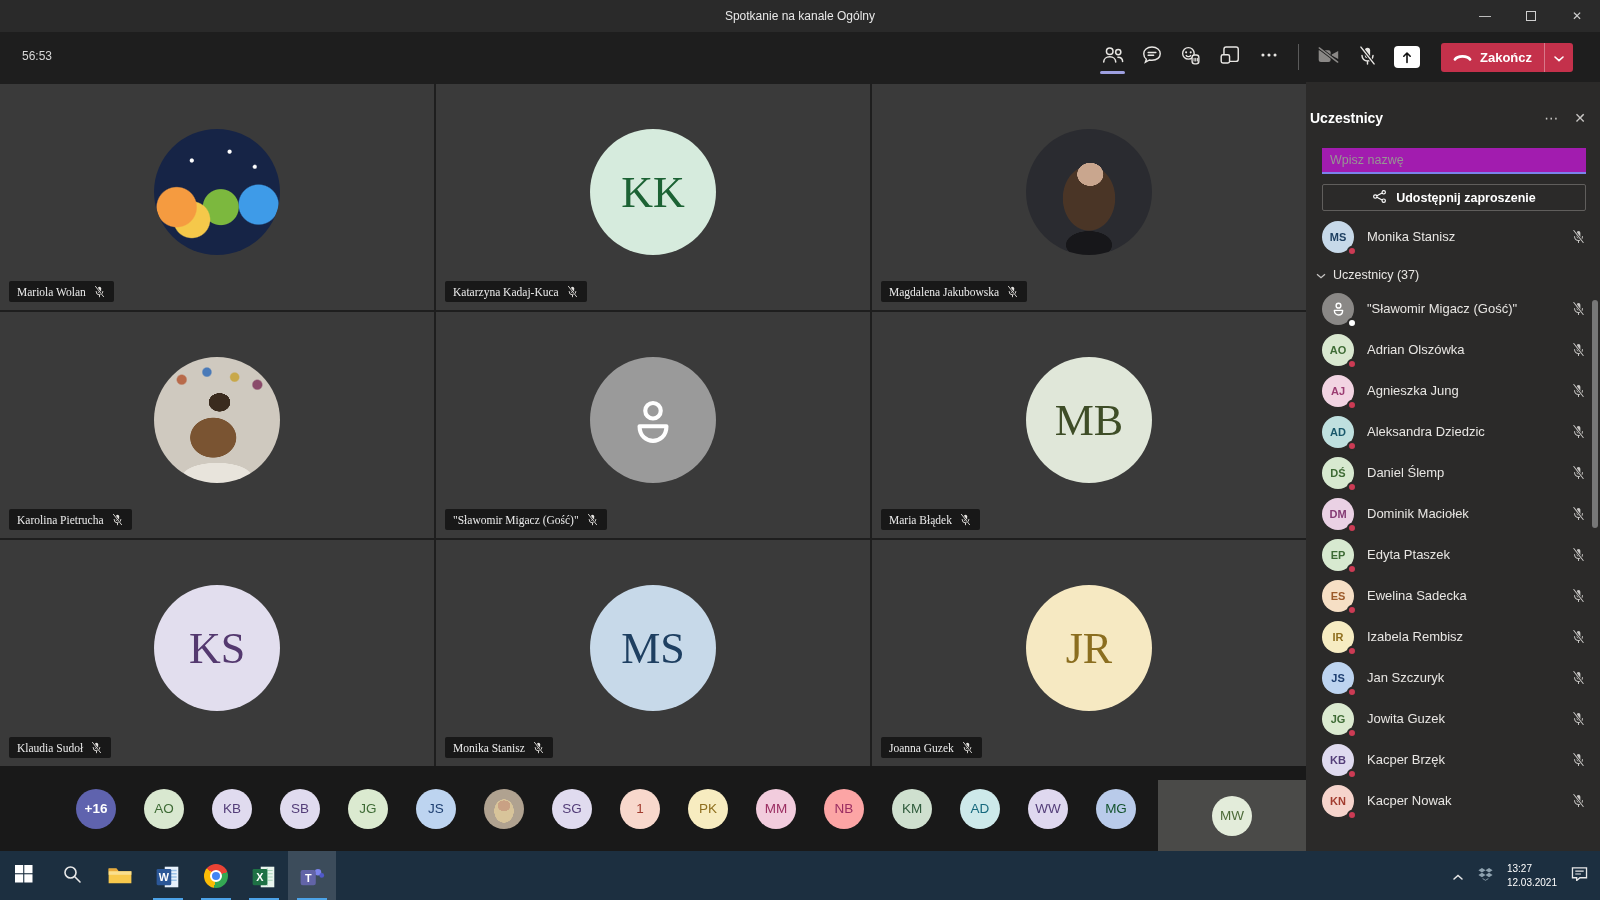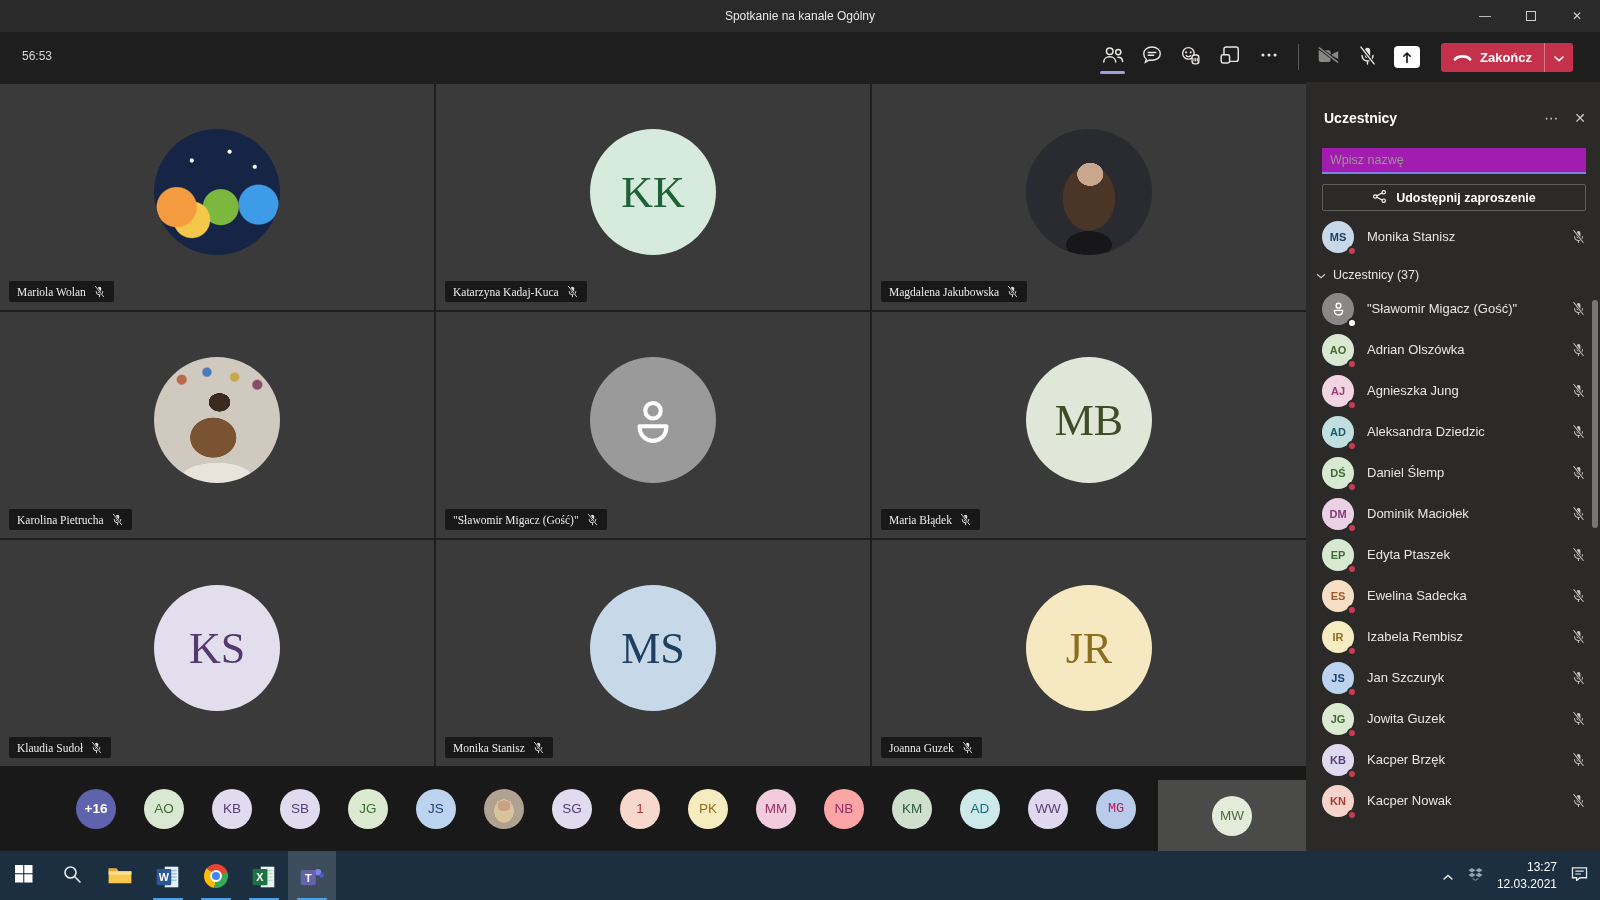--- a/index.html
+++ b/index.html
@@ -77,21 +77,21 @@
   
   .strip { position:absolute; top:766px; left:0; width:1306px; height:85px; background:#191919;
            display:flex; align-items:center; gap:28px; padding-left:76px; }
   .chip { width:40px; height:40px; min-width:40px; border-radius:50%; display:flex; align-items:center;
           justify-content:center; font-size:13.5px; }
   .self-tile { position:absolute; top:780px; left:1158px; width:148px; height:71px; background:#4A4A48;
                display:flex; align-items:center; justify-content:center; }
 
   
   .panel { position:absolute; top:82px; left:1306px; width:294px; height:769px; background:#2B2A29; }
-  .panel-title-row { position:absolute; top:28px; left:18px; right:14px; display:flex; align-items:center; }
+  .panel-title-row { position:absolute; top:28px; left:4px; right:14px; display:flex; align-items:center; }
   .panel-title { color:#FFFFFF; font-size:14px; font-weight:bold; }
   .panel-actions { margin-left:auto; display:flex; gap:16px; color:#C8C6C4; font-size:14px; align-items:center; }
   .panel-search { position:absolute; top:66px; left:16px; right:14px; }
   .panel-search input { width:100%; height:26px; background:#a21caf; border:none;
       border-bottom:2px solid #7B83EB; color:#E8E6E3; font-size:12.5px; padding:0 8px;
       font-family:"Liberation Sans", sans-serif; }
   .panel-search input::placeholder { color:#979593; }
   .invite-btn { position:absolute; top:102px; left:16px; right:14px; height:27px;
       border:1px solid #605E5C; border-radius:2px; background:transparent; color:#FFFFFF;
       font-size:12.5px; font-weight:bold; display:flex; align-items:center; justify-content:center; gap:9px; }
@@ -116,21 +116,21 @@
       display:flex; align-items:stretch; }
   .tb-app { width:48px; display:flex; align-items:center; justify-content:center; position:relative; }
   .tb-app.running::after { content:""; position:absolute; bottom:0; left:9px; width:30px; height:2px;
       background:#4CA3E8; }
   .tb-app.focused { background:rgba(255,255,255,.14); }
   .chrome-ball { width:24px; height:24px; border-radius:50%; position:relative;
       background:conic-gradient(from -50deg, #EA4335 0 120deg, #34A853 120deg 240deg, #FBBC05 240deg 360deg); }
   .chrome-ball::after { content:""; position:absolute; inset:6px; border-radius:50%;
       background:#4285F4; border:2px solid #fff; }
   .tray { margin-left:auto; display:flex; align-items:center; gap:14px; padding-right:12px; color:#E8E8E8; }
-  .clock { text-align:right; font-size:12px; line-height:1.35; color:#FFFFFF; }
+  .clock { font-size:10px; line-height:1.35; color:#FFFFFF; }
   .office-icon { position:relative; width:26px; height:24px; }
 </style>
 </head>
 <body>
 
 <div class="titlebar">
   <span class="titlebar-text">Spotkanie na kanale Ogólny</span>
   <div class="win-controls">
     <div class="win-btn">—</div>
     <div class="win-btn">
@@ -400,21 +400,21 @@
   <div class="chip" style="background: rgb(242, 204, 221); color: rgb(155, 46, 98);">MM</div>
 
   <div class="chip" style="background: #fca5a5; color: rgb(155, 46, 98);">NB</div>
 
   <div class="chip" style="background: rgb(207, 224, 207); color: rgb(47, 91, 60);">KM</div>
 
   <div class="chip" style="background: rgb(205, 233, 234); color: rgb(21, 104, 125);">AD</div>
 
   <div class="chip" style="background: rgb(223, 216, 239); color: rgb(83, 61, 120);">WW</div>
 
-  <div class="chip" style="background: rgb(185, 203, 234); color: #be185d; font-family: Liberation Mono, monospace;">MG</div>
+  <div class="chip" style="background: rgb(185, 203, 234); color: #14532d;">MG</div>
 </div>
 <div class="self-tile">
   <div class="chip" id="self-chip" style="background: rgb(227, 236, 218); color: rgb(78, 107, 58);">MW</div>
 </div>
 
 <div class="panel">
   <div class="panel-title-row">
     <span class="panel-title">Uczestnicy</span>
     <span class="panel-actions">
       <span>⋯</span>

